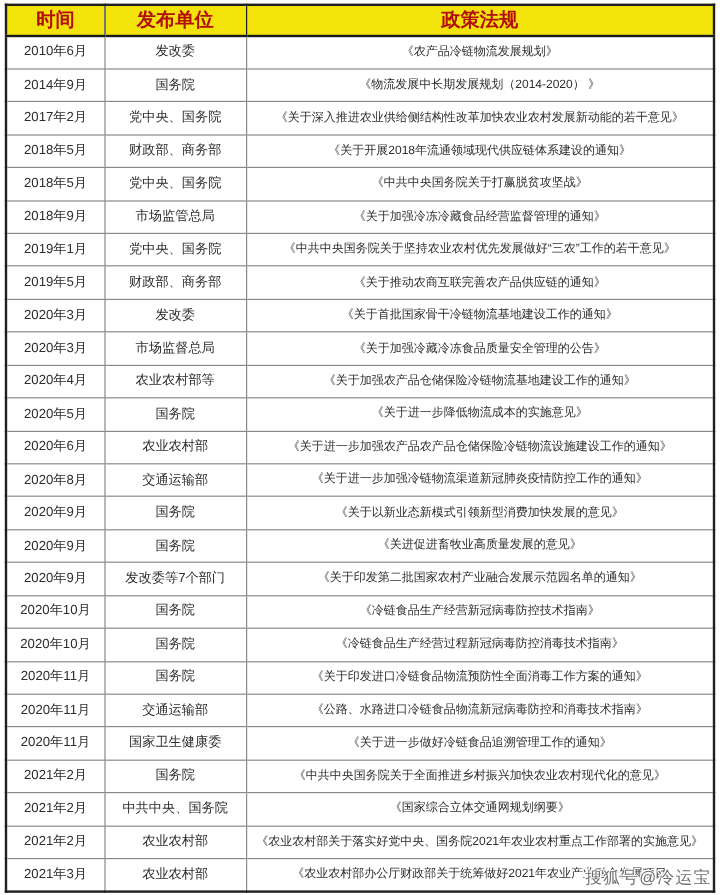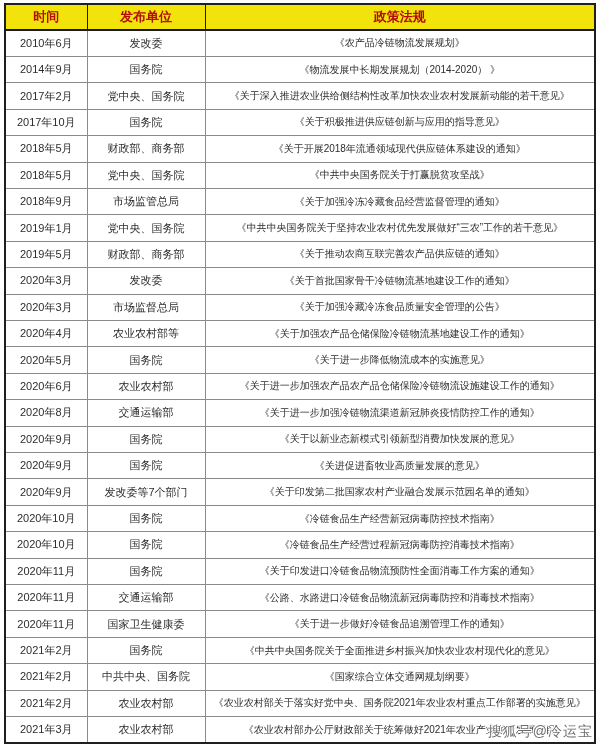--- a/index.html
+++ b/index.html
@@ -34,21 +34,21 @@
     text-align:center;
     vertical-align:middle;
     padding:0 2px;
     white-space:nowrap;
     overflow:hidden;
   }
   thead th{
     background:var(--header-bg);
     color:var(--header-text);
     font-weight:bold;
-    font-size:13px;
+    font-size:16px;
     height:26px;
     border:1px solid #1a1a1a;
     border-bottom:2px solid #1a1a1a;
   }
   tbody td{
     background:#ffffff;
     color:var(--cell-text);
     font-size:11px;
     height:22.9px;
     line-height:1;
@@ -95,25 +95,20 @@
           <td class="cell-date">2014年9月</td>
           <td class="cell-org">国务院</td>
           <td class="cell-policy">《物流发展中长期发展规划（2014-2020） 》</td>
         </tr>
         <tr>
           <td class="cell-date">2017年2月</td>
           <td class="cell-org">党中央、国务院</td>
           <td class="cell-policy">《关于深入推进农业供给侧结构性改革加快农业农村发展新动能的若干意见》</td>
         </tr>
         <tr>
-          <td class="cell-date">2017年10月</td>
-          <td class="cell-org">国务院</td>
-          <td class="cell-policy">《关于积极推进供应链创新与应用的指导意见》</td>
-        </tr>
-        <tr>
           <td class="cell-date">2018年5月</td>
           <td class="cell-org">财政部、商务部</td>
           <td class="cell-policy">《关于开展2018年流通领域现代供应链体系建设的通知》</td>
         </tr>
         <tr>
           <td class="cell-date">2018年5月</td>
           <td class="cell-org">党中央、国务院</td>
           <td class="cell-policy">《中共中央国务院关于打赢脱贫攻坚战》</td>
         </tr>
         <tr>

